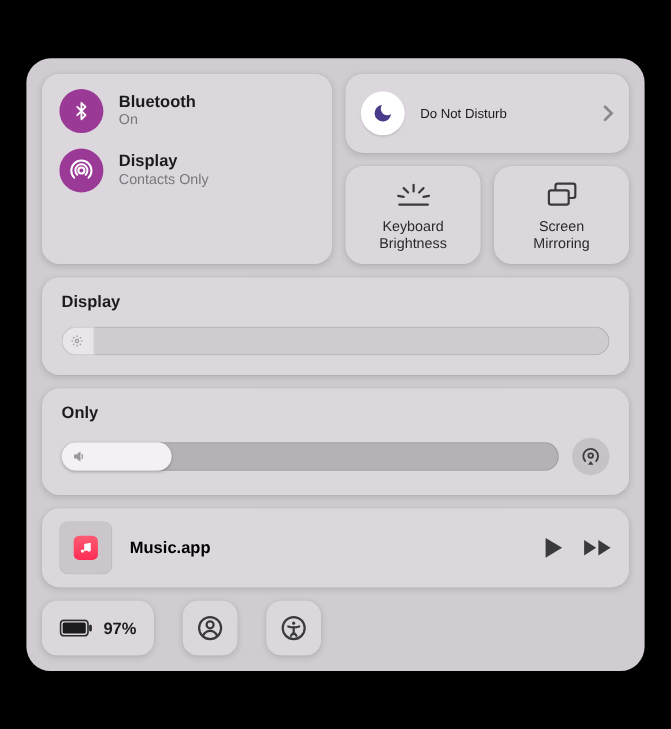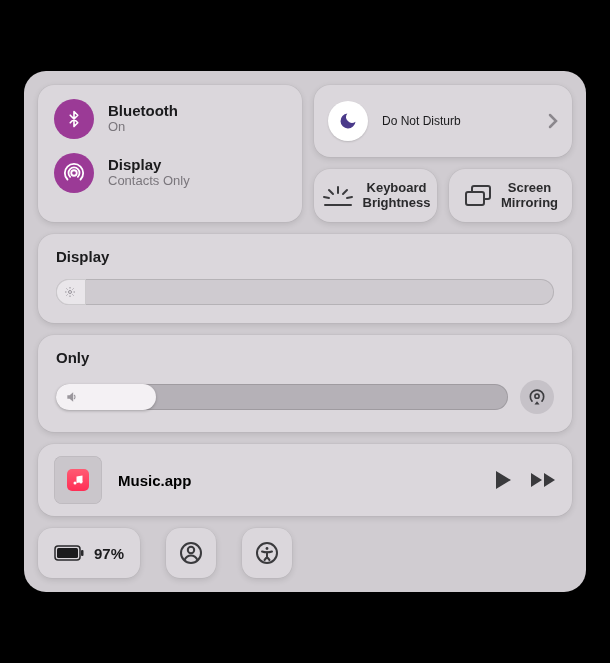--- a/index.html
+++ b/index.html
@@ -54,22 +54,22 @@
   .dnd .moon {
     width: 40px; height: 40px; border-radius: 50%;
     background: #fff;
     display:flex;align-items:center;justify-content:center;
     box-shadow: 0 1px 2px rgba(0,0,0,.15);
   }
   .dnd-label { font-size: 12px; font-weight: 400; color: #1b1b1d; flex:1; }
   .chev { color:#8b878d; }
   .two-mini { display:flex; gap:12px; flex:1; }
   .mini {
-    flex:1; display:flex; flex-direction:row; align-items:center; justify-content:center;
-    gap:8px; padding:12px 6px; text-align:center;font-weight:bold;
+    flex:1; display:flex; flex-direction:column; align-items:center; justify-content:center;
+    gap:8px; padding:12px 6px; text-align:center;
   }
   .mini .icon { color:#3a3a3d; height:28px; display:flex;align-items:center;justify-content:center;}
   .mini-label { font-size:13px; color:#2a2a2c; line-height:1.15;}
   
   .section { padding: 14px 18px 18px 18px; }
   .section-title { font-size:15px; font-weight:700; color:#1b1b1d; margin-bottom:14px;}
   .track {
     position:relative; height:26px; border-radius:13px;
     background:#cfcbd0;
     box-shadow: inset 0 0 0 1px rgba(0,0,0,.12);

